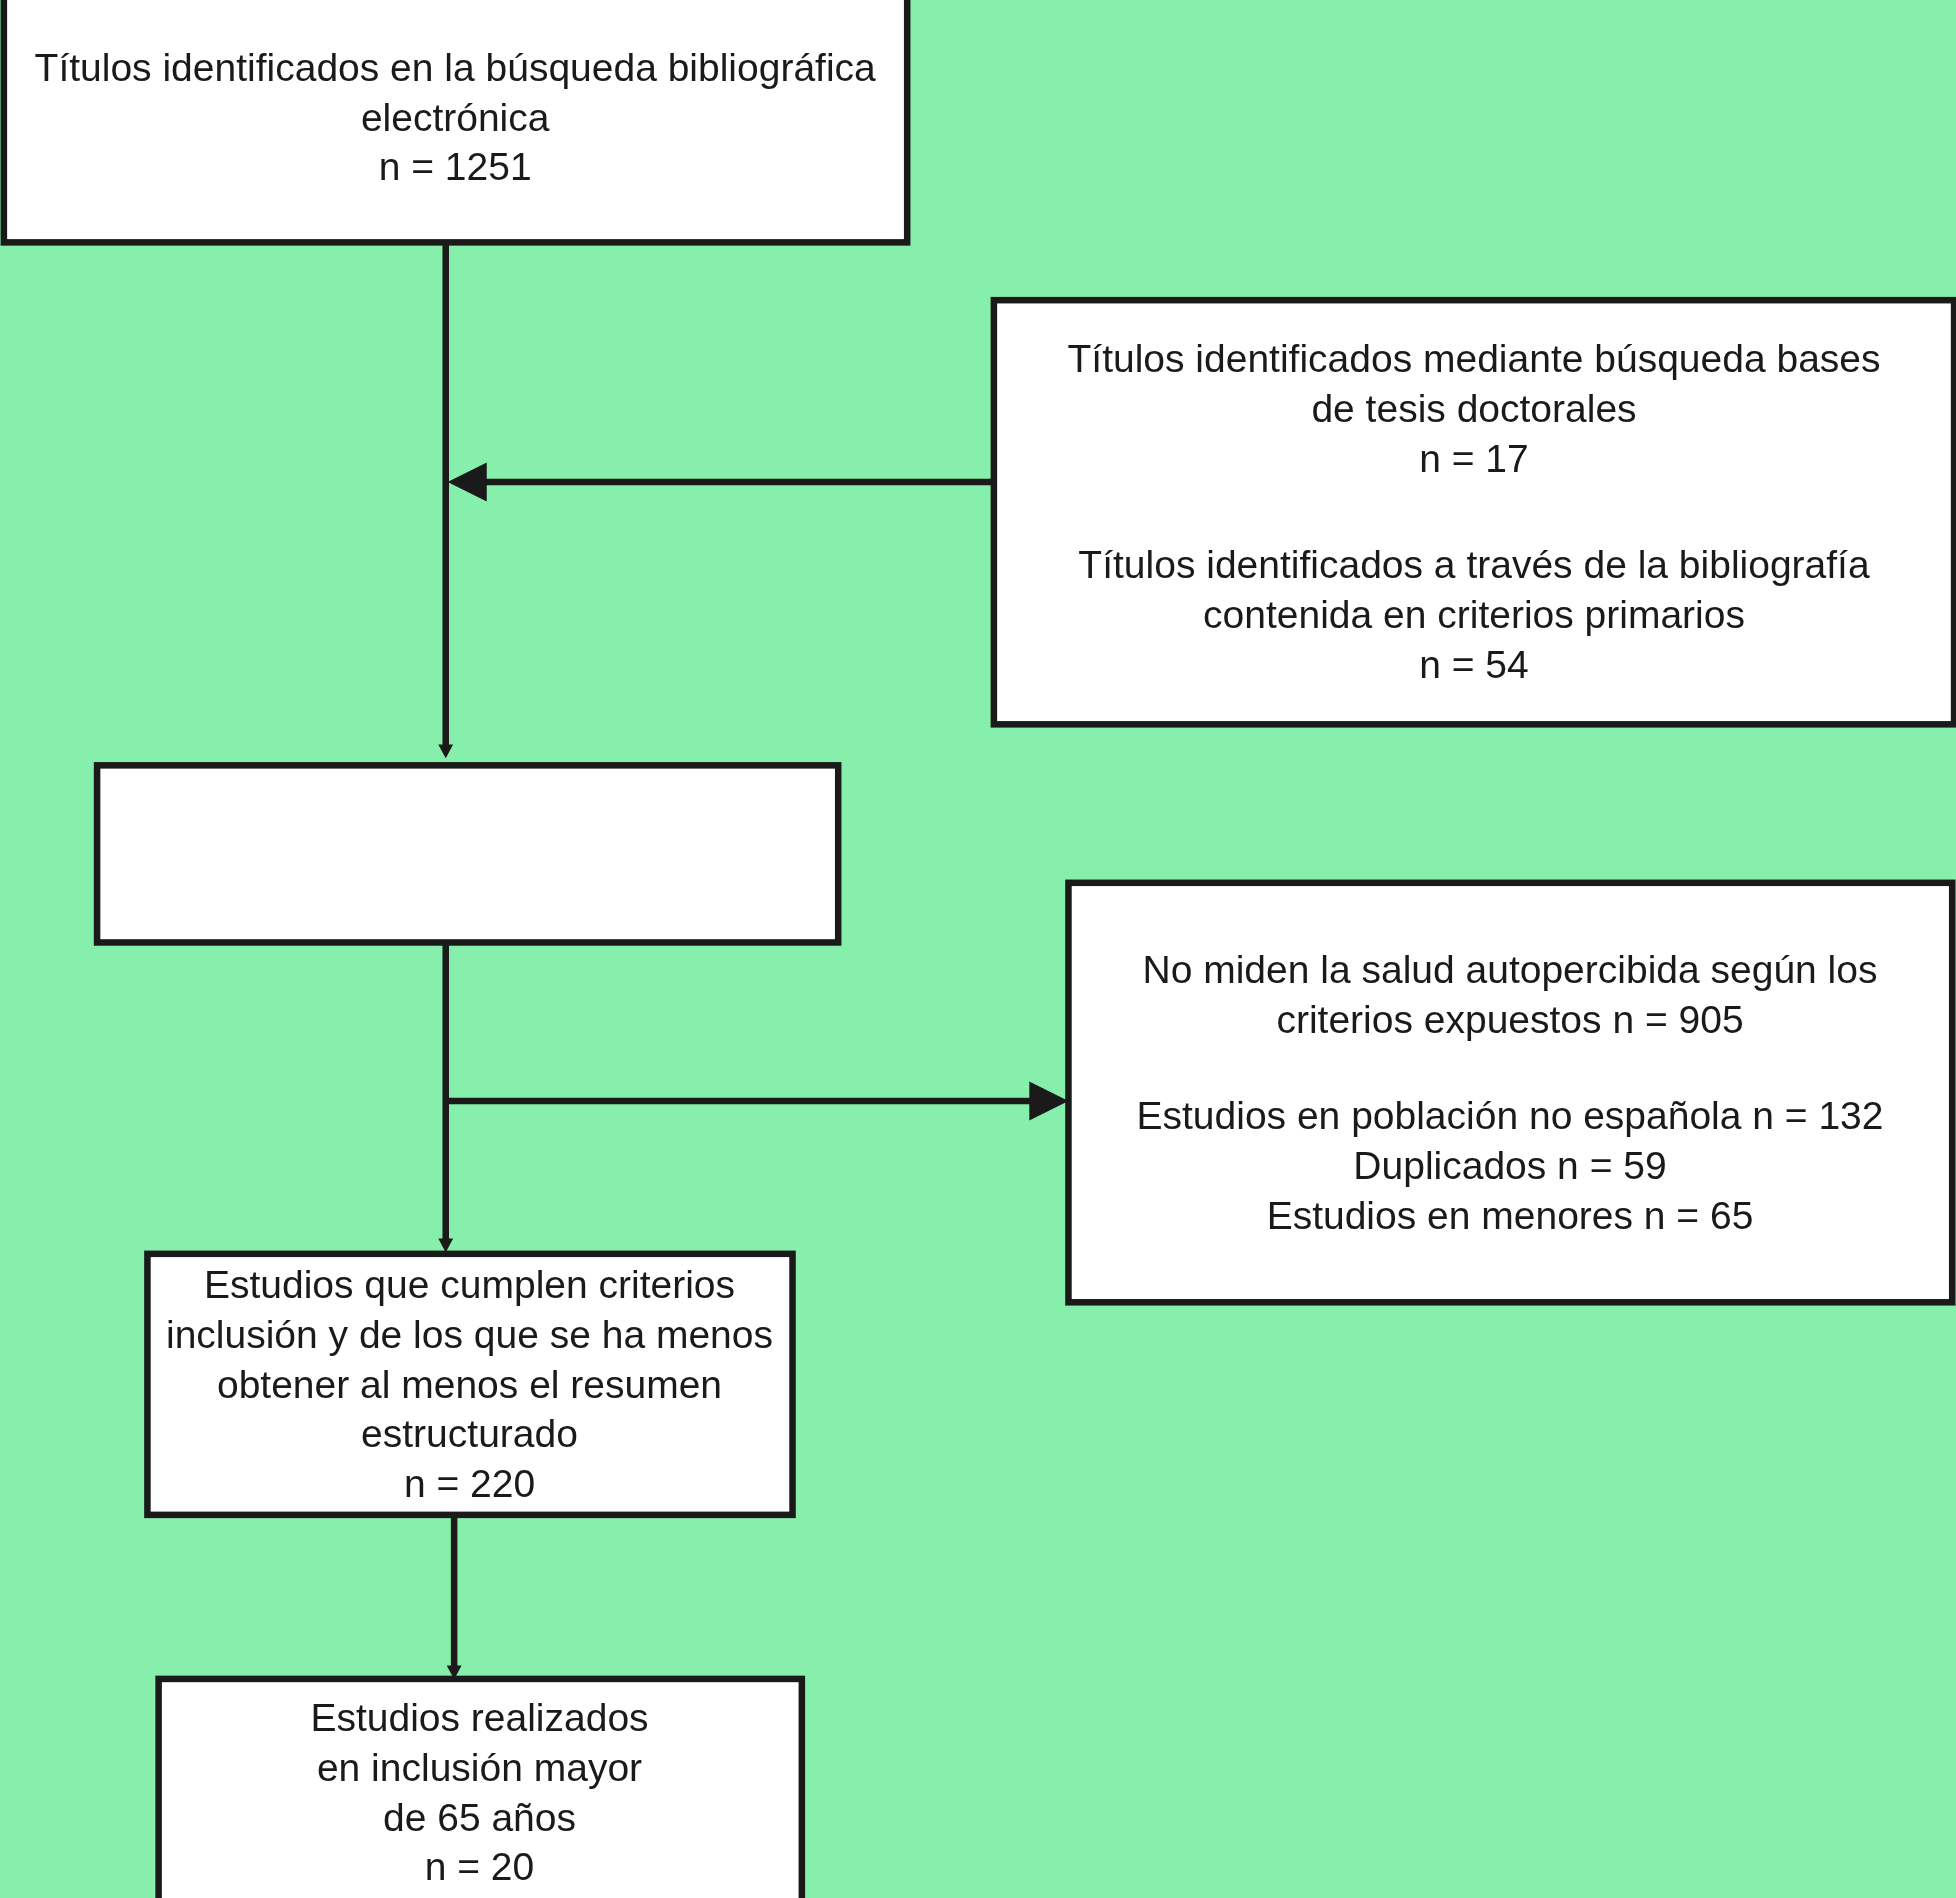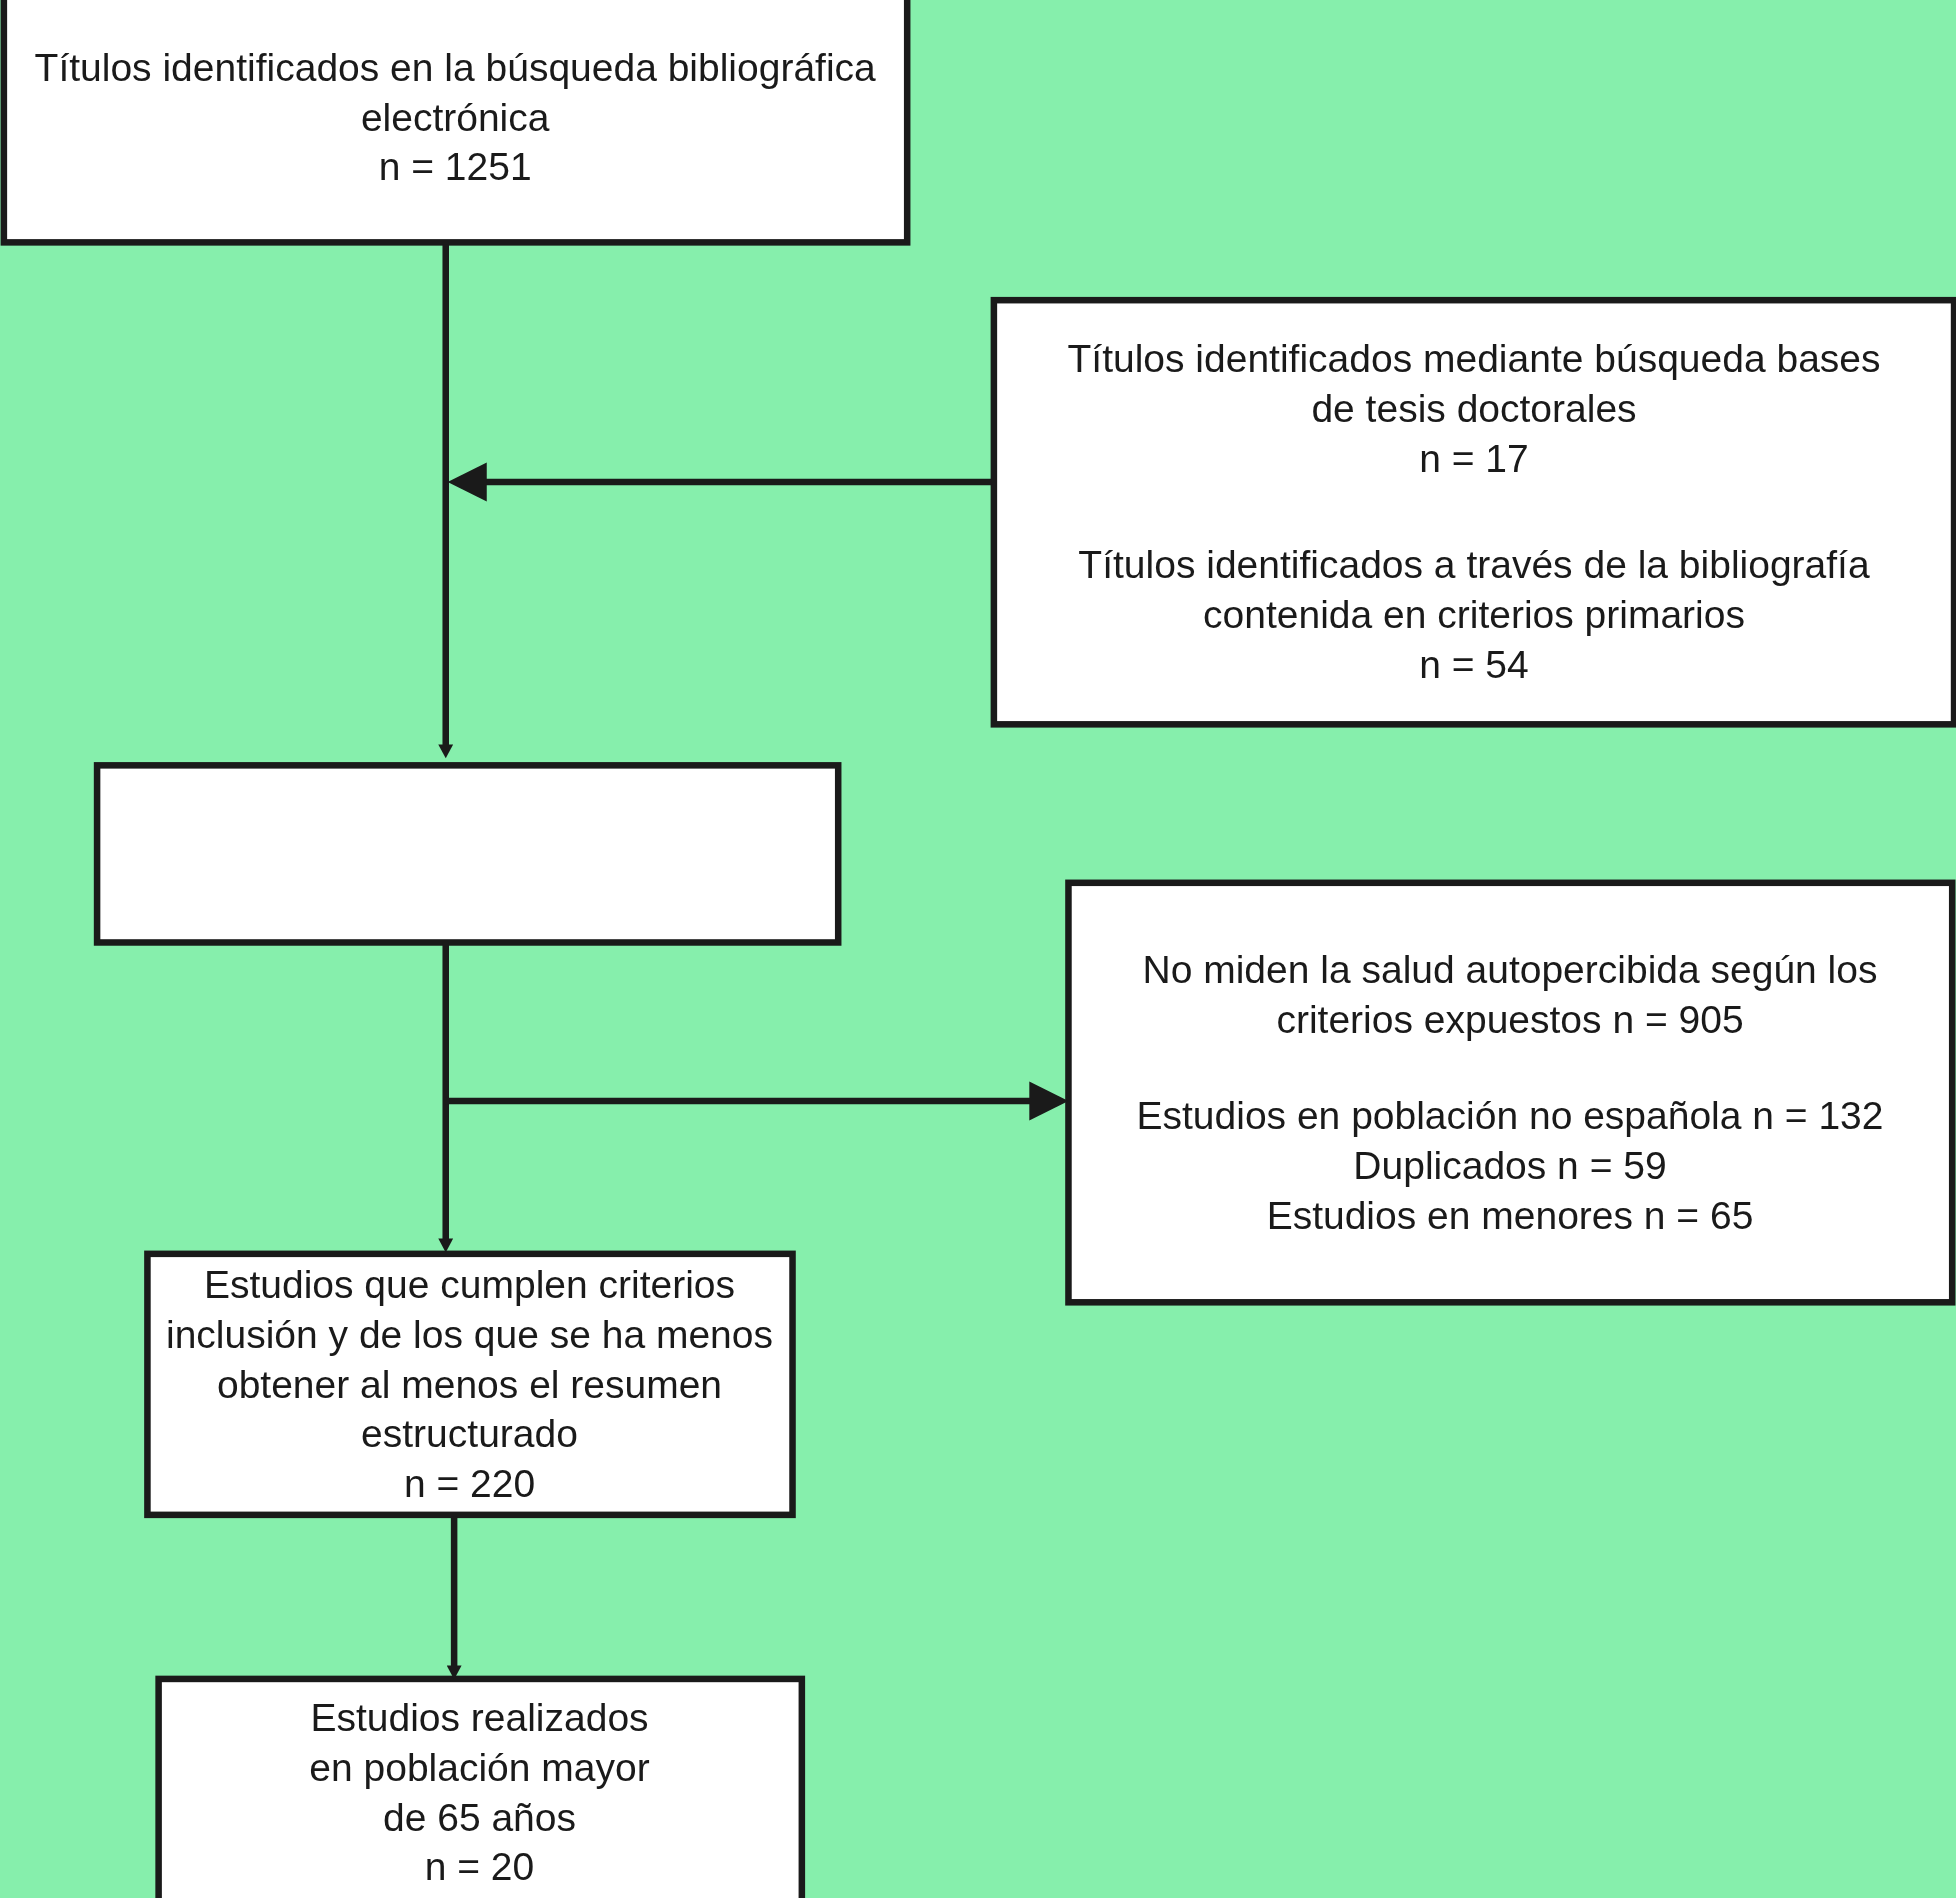--- a/index.html
+++ b/index.html
@@ -113,19 +113,19 @@
   <div class="node-text" style="left:147px; top:1254px; width:645px; height:261px;">
     <span class="line">Estudios que cumplen criterios</span>
     <span class="line">inclusión y de los que se ha menos</span>
     <span class="line">obtener al menos el resumen</span>
     <span class="line">estructurado</span>
     <span class="line">n = 220</span>
   </div>
 
   <div class="node-text" style="left:158px; top:1679px; width:643px; height:227px;">
     <span class="line">Estudios realizados</span>
-    <span class="line">en población mayor</span>
+    <span class="line">en inclusión mayor</span>
     <span class="line">de 65 años</span>
     <span class="line">n = 20</span>
   </div>
 
 </div>
 
 
 </body></html>

